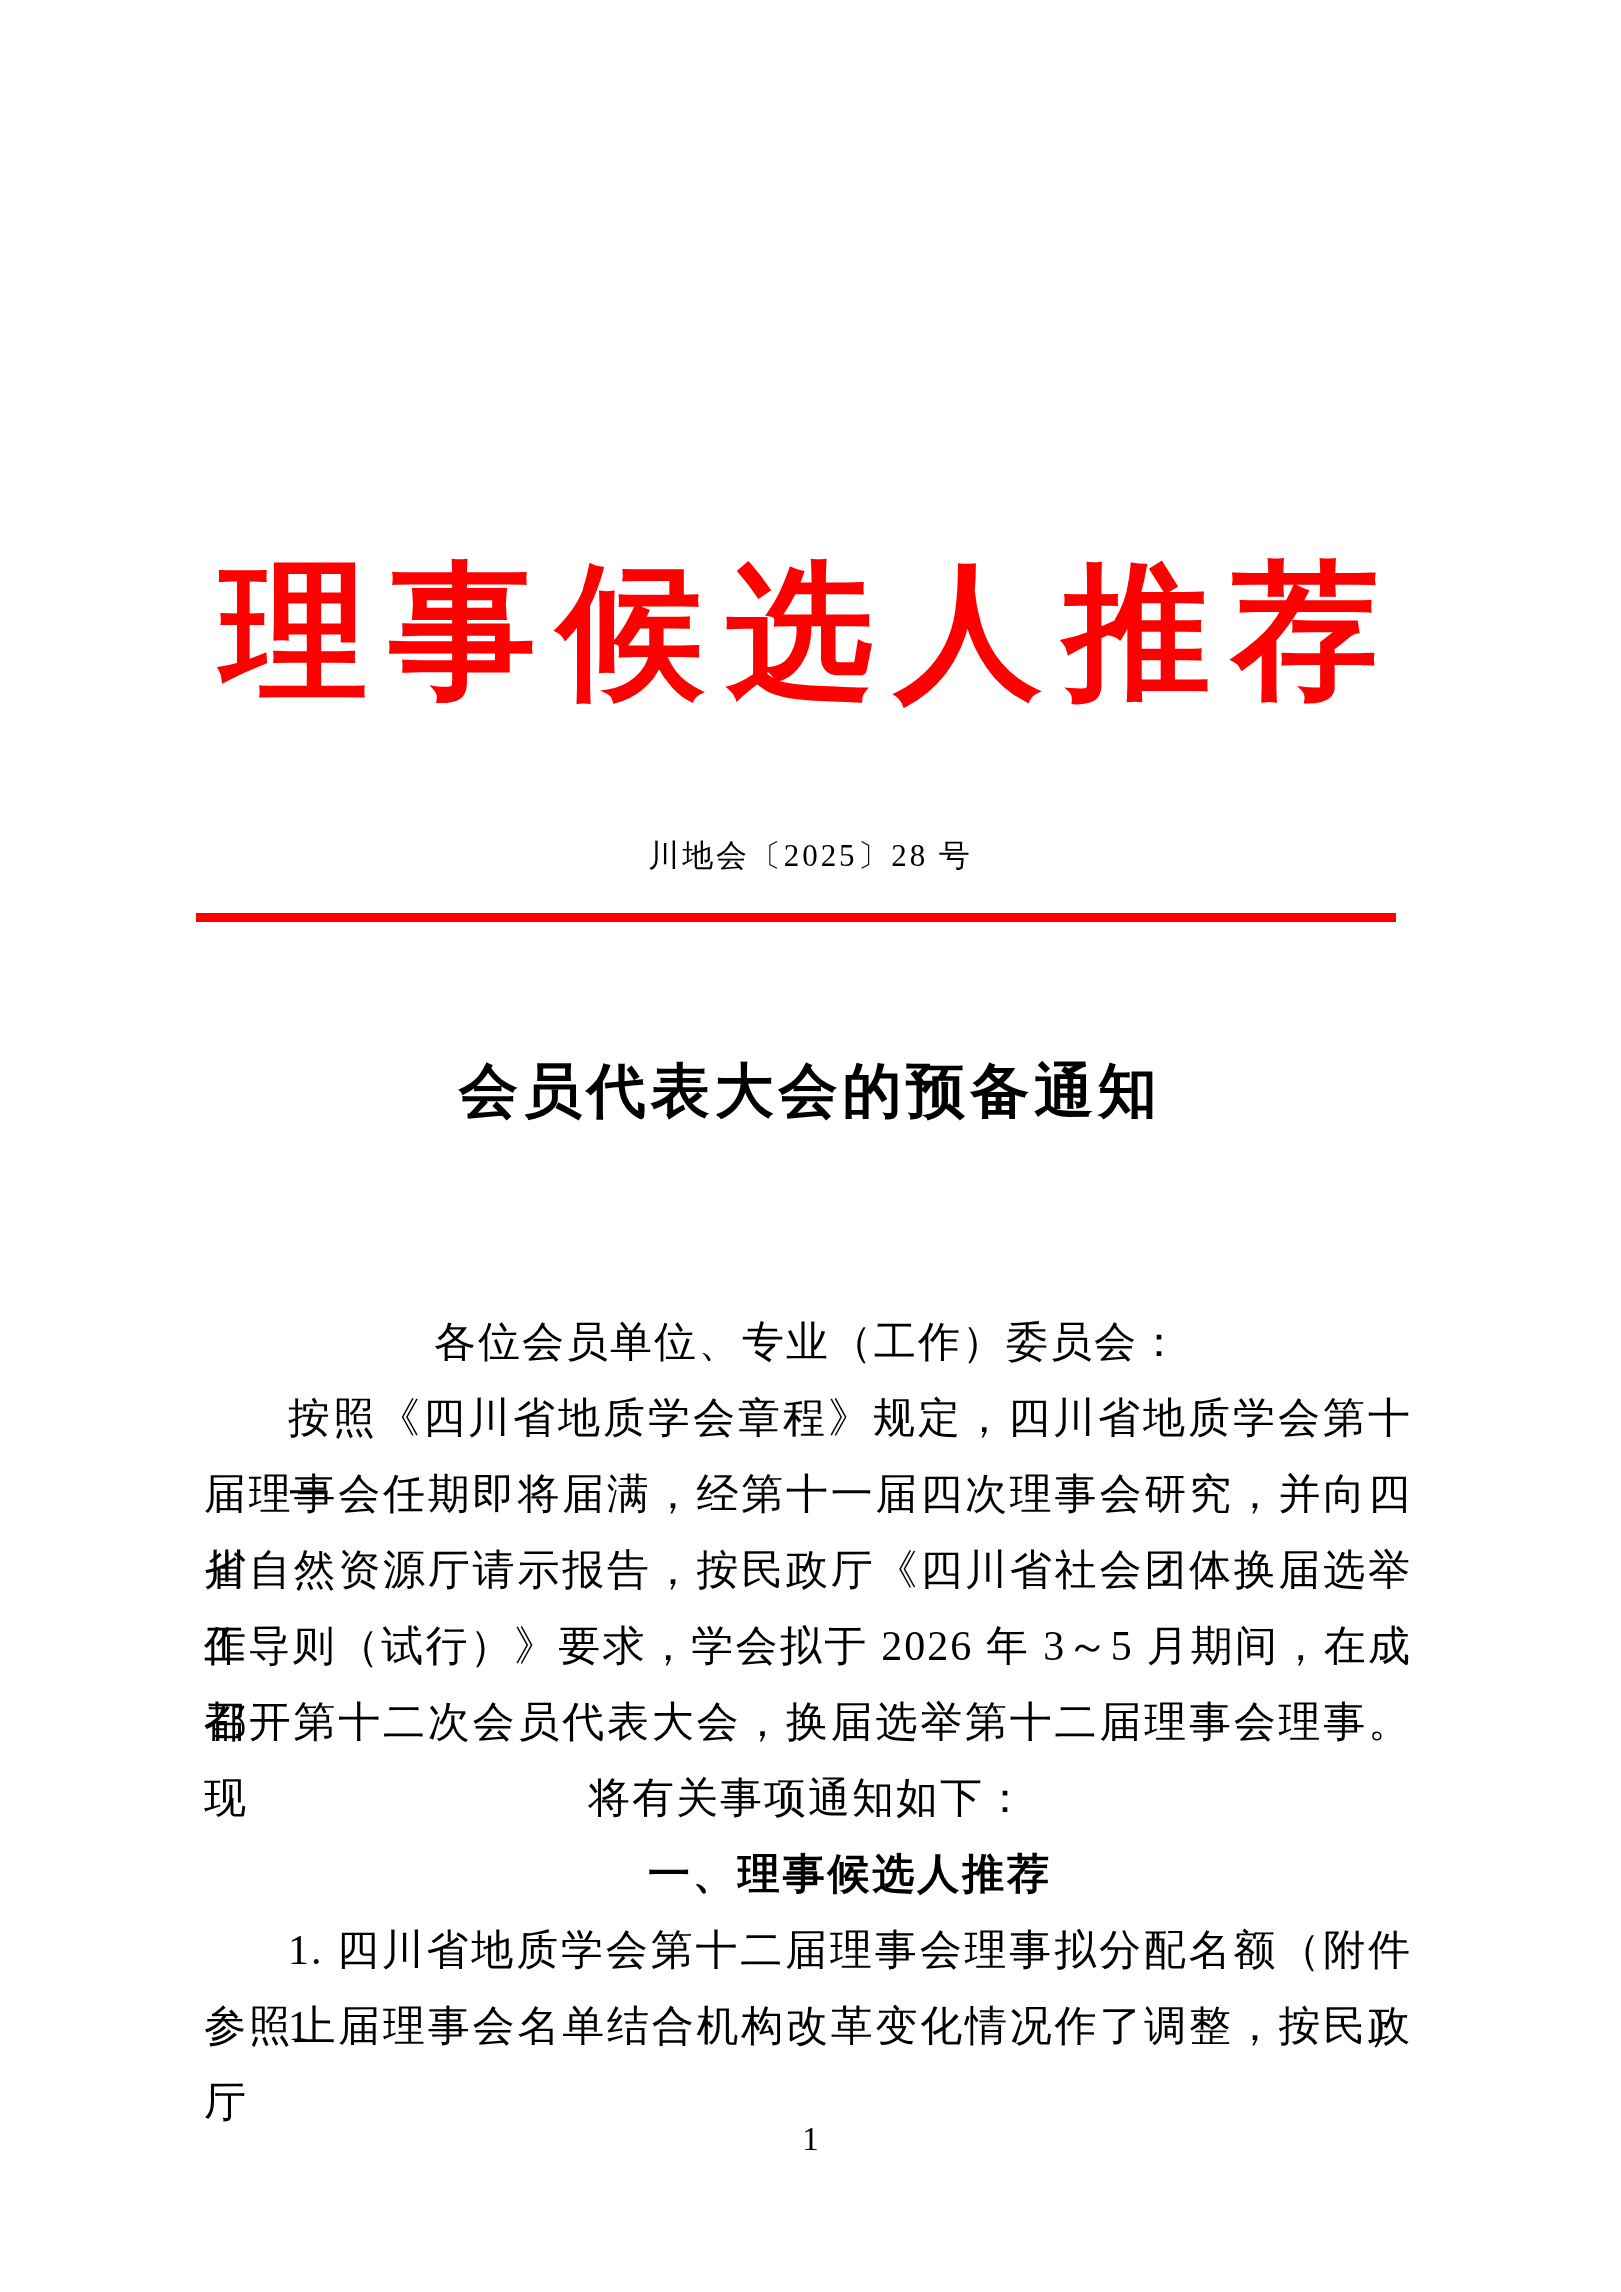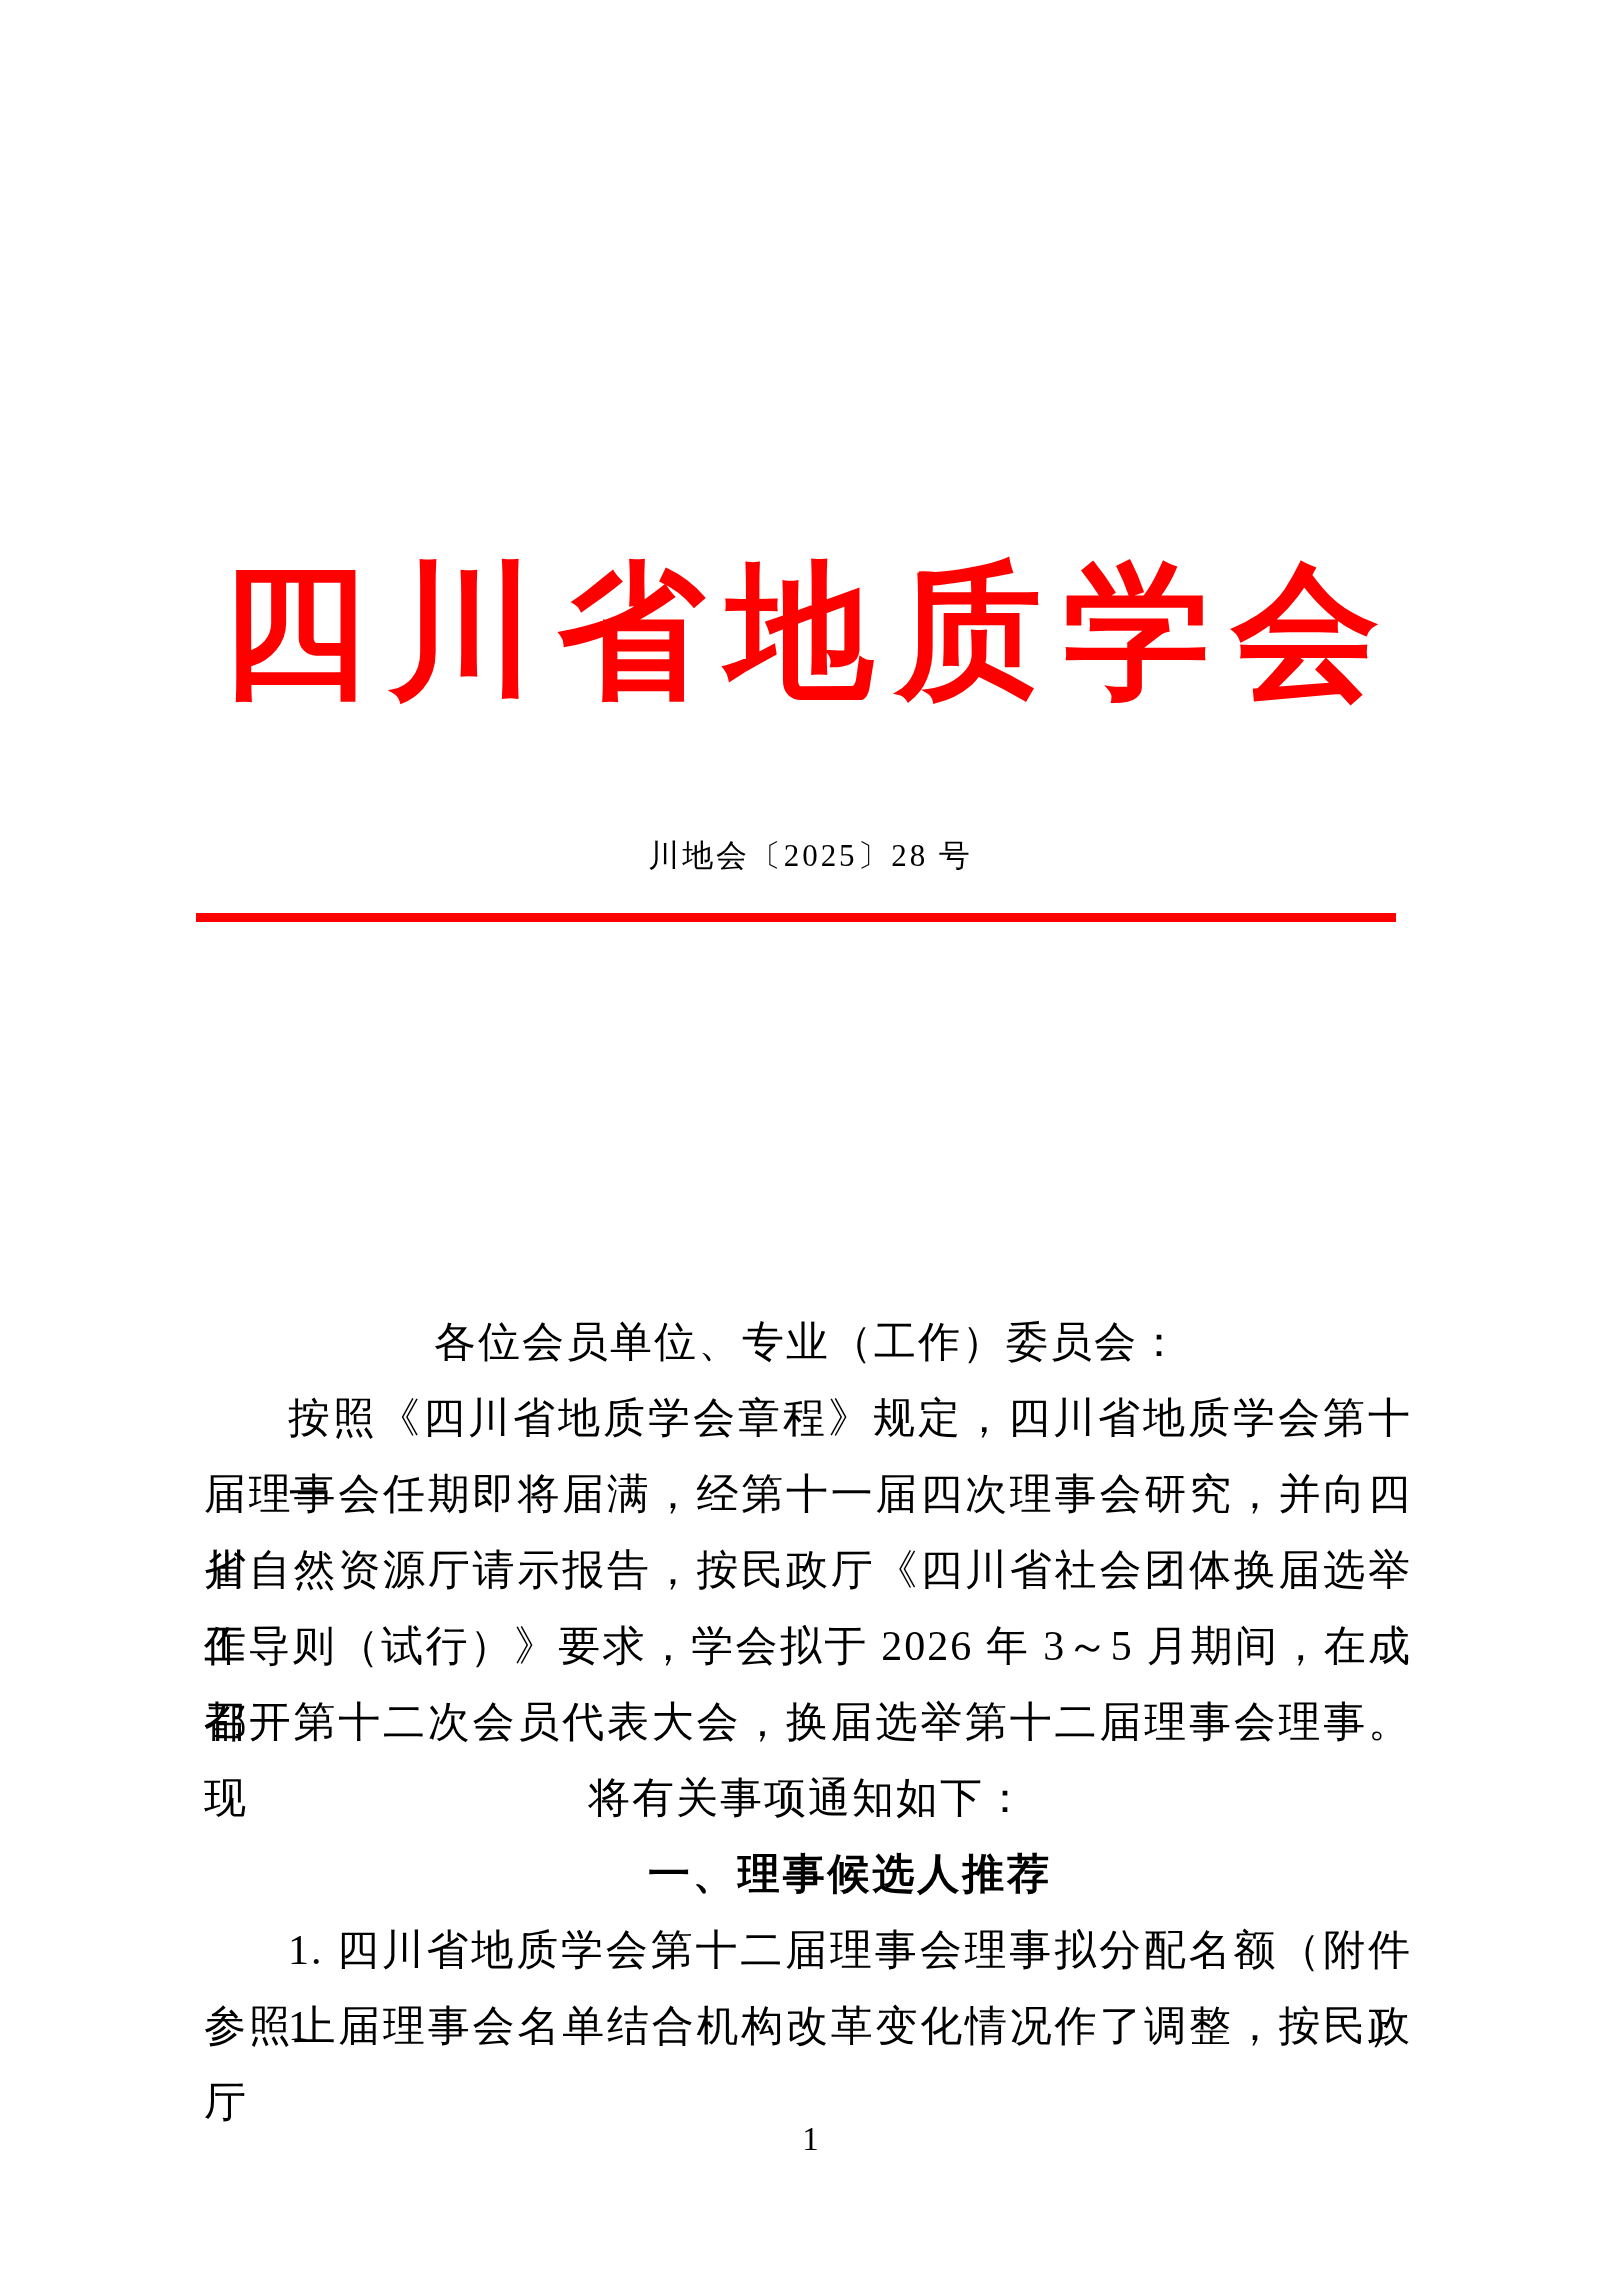--- a/index.html
+++ b/index.html
@@ -109,27 +109,28 @@
     font-size: 33px;
     line-height: 45px;
     color: var(--text);
   }
 </style>
 </head>
 <body>
 
 <div class="page">
 
-  <div class="masthead">四川省地质学会</div>
+  <div class="masthead">理事候选人推荐</div>
 
   <div class="doc-number">川地会〔2025〕28 号</div>
 
   <div class="red-rule"></div>
 
   <div class="doc-title">
+    <div>会员代表大会的预备通知</div>
   </div>
 
   <div class="doc-body">
       <div class="body-line">各位会员单位、专业（工作）委员会：</div>
       <div class="body-line indent fill">按照《四川省地质学会章程》规定，四川省地质学会第十一</div>
       <div class="body-line fill">届理事会任期即将届满，经第十一届四次理事会研究，并向四川</div>
       <div class="body-line fill">省自然资源厅请示报告，按民政厅《四川省社会团体换届选举工</div>
       <div class="body-line fill">作导则（试行）》要求，学会拟于 2026 年 3～5 月期间，在成都</div>
       <div class="body-line fill">召开第十二次会员代表大会，换届选举第十二届理事会理事。现</div>
       <div class="body-line">将有关事项通知如下：</div>

